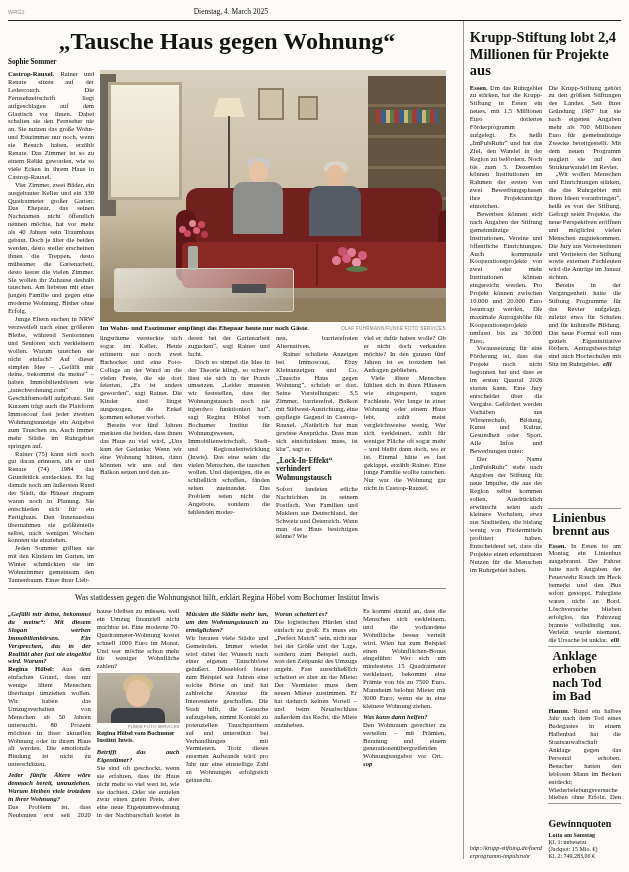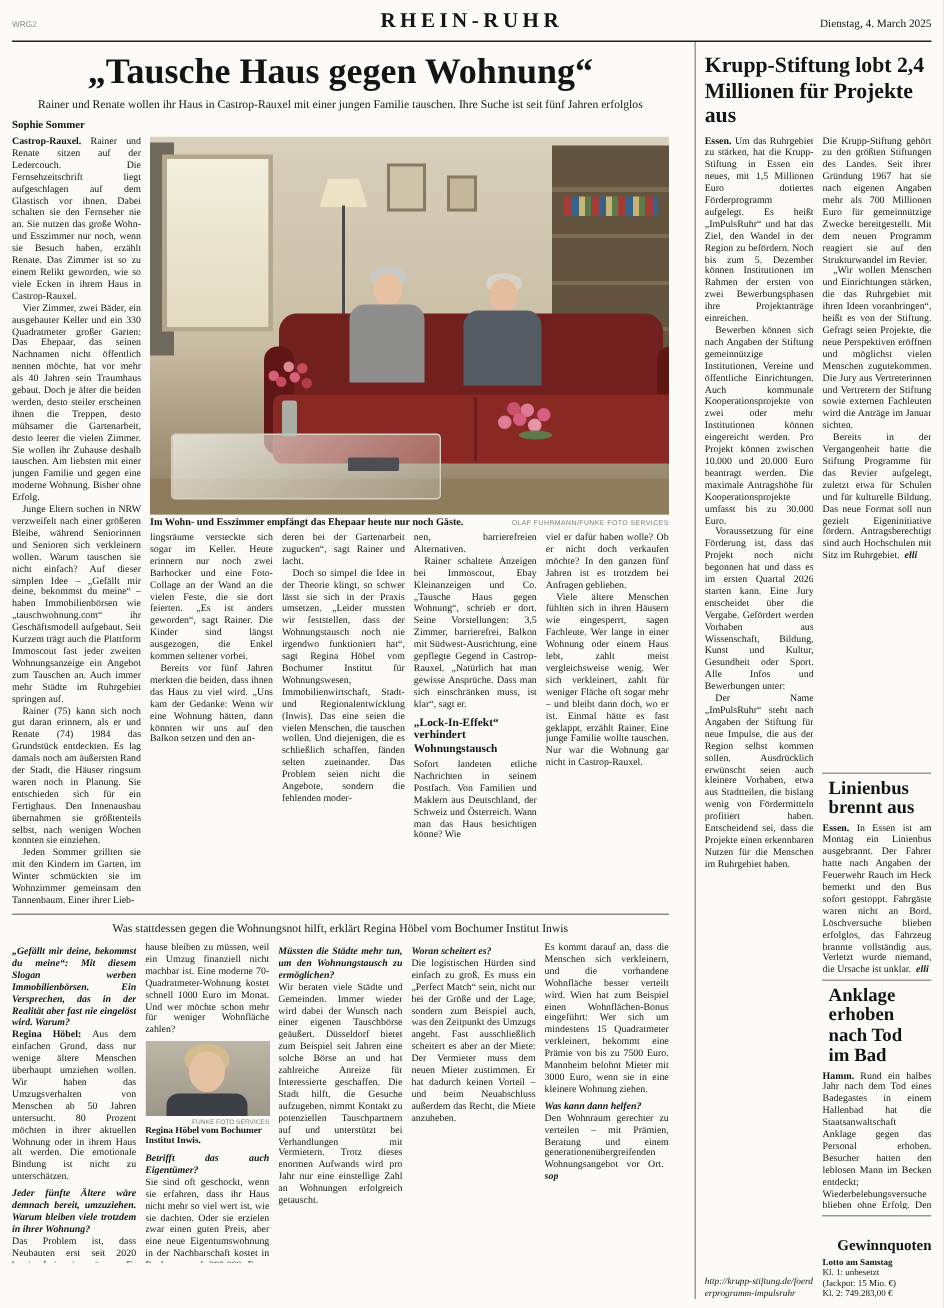--- a/index.html
+++ b/index.html
@@ -100,43 +100,41 @@
   .rail-head { font-size:14.5px; line-height:16.5px; font-weight:bold; margin:8px 0 5px; }
   .rail-cols { display:flex; gap:6px; flex:1; min-height:0; overflow:hidden; }
   .rcol { width:74px; min-width:0; overflow:hidden; }
   .rcol-a { display:flex; flex-direction:column; }
   .krupp2 { height:420px; overflow:hidden; }
   .rail-sep { border-top:1px solid #9a9a9a; margin:4px 0 3px; }
   .mini-head { font-size:12.5px; line-height:13.5px; font-weight:bold; margin:1px 4px 3px; }
   .mini-body { overflow:hidden; }
   .bus-body { height:100px; }
   .ank-body { height:92px; }
-  .lotto-title { font-size:10px; font-weight:bold; text-align:right; margin:14px 0 2px; }
+  .lotto-title { font-size:10px; font-weight:bold; text-align:left; margin:14px 0 2px; }
   .lotto { overflow:hidden; }
   p.b-l  { font-size:6px; line-height:7.2px; }
   p.b-lb { font-size:6px; line-height:7.4px; font-weight:bold; margin-top:1px; }
 </style>
 </head>
 <body>
 
 <div class="page">
 
   <header class="topbar">
     <span class="side pagecode">WRG2</span>
-    <div class="section-title">RHEIN-RUHR</div>
     <span class="side dateline">Dienstag, 4. March 2025</span>
   </header>
 
   <div class="content">
 
     <div class="main">
 
       <article>
         <h2 class="lead-head">„Tausche Haus gegen Wohnung“</h2>
-        <p class="lead-sub">Rainer und Renate wollen ihr Haus in Castrop-Rauxel mit einer jungen Familie tauschen. Ihre Suche ist seit fünf Jahren erfolglos</p>
         <div class="byline">Sophie Sommer</div>
 
         <div class="lead-body">
           <div class="lead-c1 colflow">
               <p class="b-p"><b class="lead-in">Castrop-Rauxel. </b>Rainer und Renate sitzen auf der Ledercouch. Die Fernsehzeitschrift liegt aufgeschlagen auf dem Glastisch vor ihnen. Dabei schalten sie den Fernseher nie an. Sie nutzen das große Wohn- und Esszimmer nur noch, wenn sie Besuch haben, erzählt Renate. Das Zimmer ist so zu einem Relikt geworden, wie so viele Ecken in ihrem Haus in Castrop-Rauxel.</p>
               <p class="b-p">Vier Zimmer, zwei Bäder, ein ausgebauter Keller und ein 330 Quadratmeter großer Garten: Das Ehepaar, das seinen Nachnamen nicht öffentlich nennen möchte, hat vor mehr als 40 Jahren sein Traumhaus gebaut. Doch je älter die beiden werden, desto steiler erscheinen ihnen die Treppen, desto mühsamer die Gartenarbeit, desto leerer die vielen Zimmer. Sie wollen ihr Zuhause deshalb tauschen. Am liebsten mit einer jungen Familie und gegen eine moderne Wohnung. Bisher ohne Erfolg.</p>
               <p class="b-p">Junge Eltern suchen in NRW verzweifelt nach einer größeren Bleibe, während Seniorinnen und Senioren sich verkleinern wollen. Warum tauschen sie nicht einfach? Auf dieser simplen Idee – „Gefällt mir deine, bekommst du meine“ – haben Immobilienbörsen wie „tauschwohnung.com“ ihr Geschäftsmodell aufgebaut. Seit Kurzem trägt auch die Plattform Immoscout fast jeder zweiten Wohnungsanzeige ein Angebot zum Tauschen an. Auch immer mehr Städte im Ruhrgebiet springen auf.</p>
               <p class="b-p">Rainer (75) kann sich noch gut daran erinnern, als er und Renate (74) 1984 das Grundstück entdeckten. Es lag damals noch am äußersten Rand der Stadt, die Häuser ringsum waren noch in Planung. Sie entschieden sich für ein Fertighaus. Den Innenausbau übernahmen sie größtenteils selbst, nach wenigen Wochen konnten sie einziehen.</p>
               <p class="b-p">Jeden Sommer grillten sie mit den Kindern im Garten, im Winter schmückten sie im Wohnzimmer gemeinsam den Tannenbaum. Einer ihrer Lieb-</p>
             </div>

